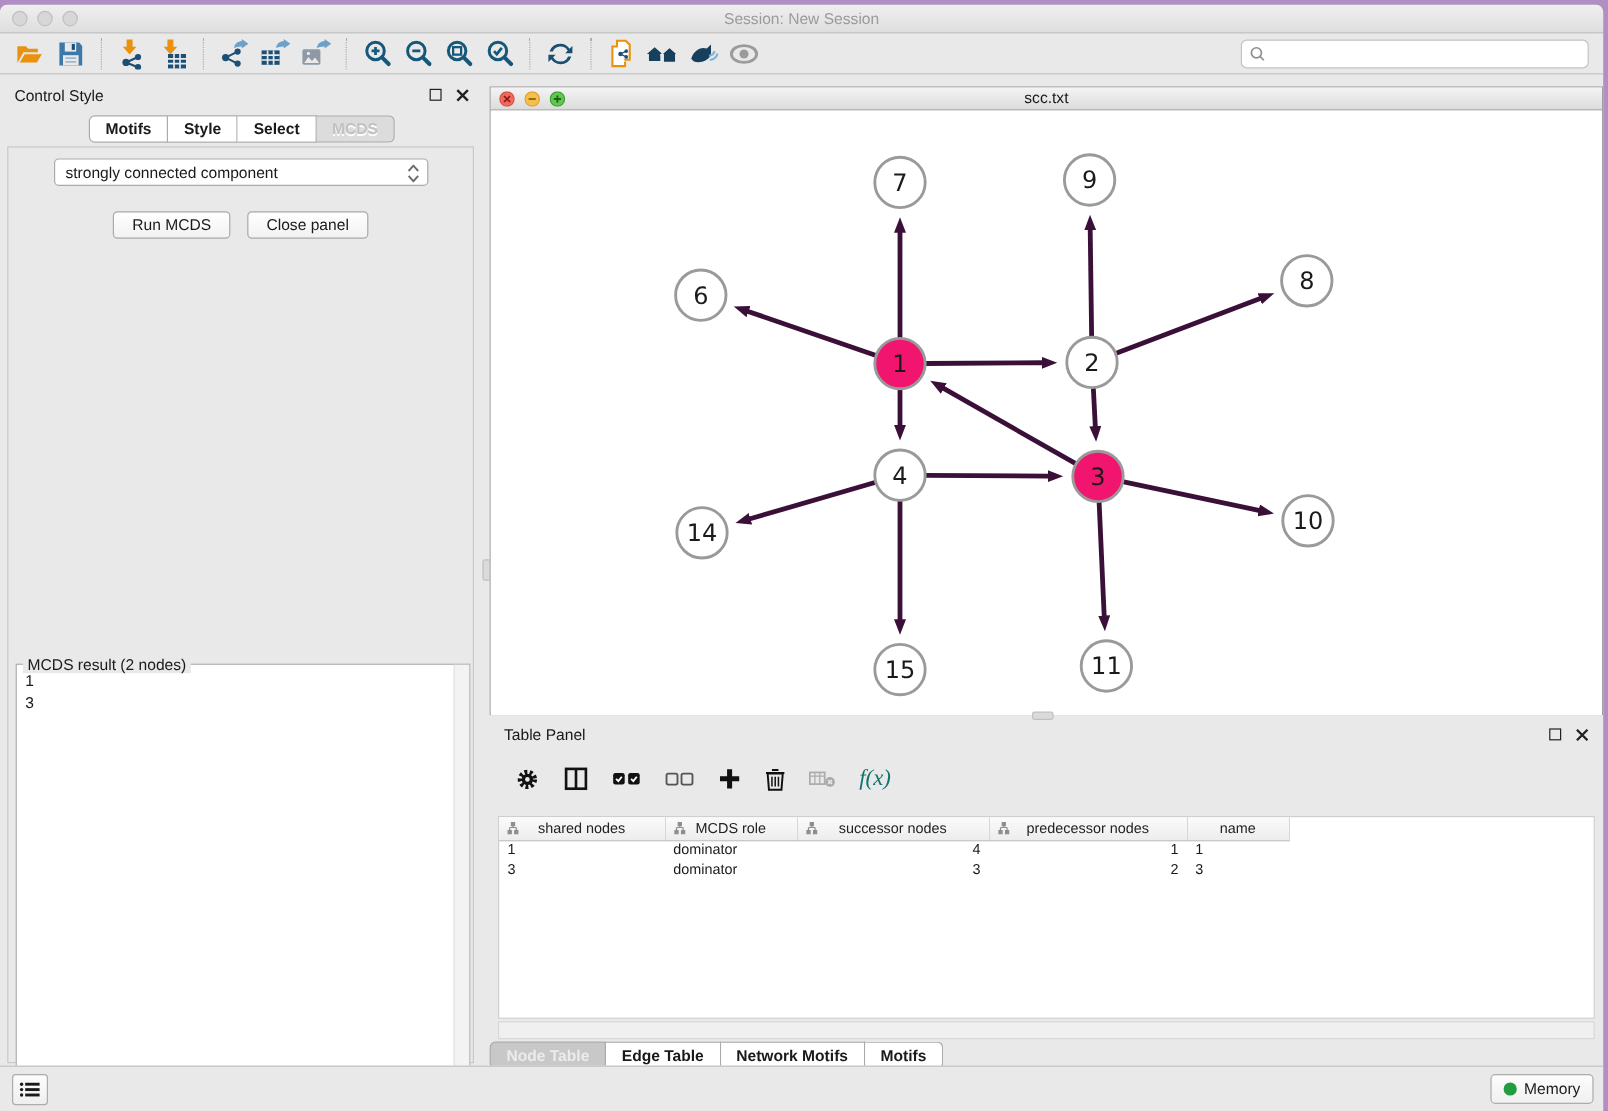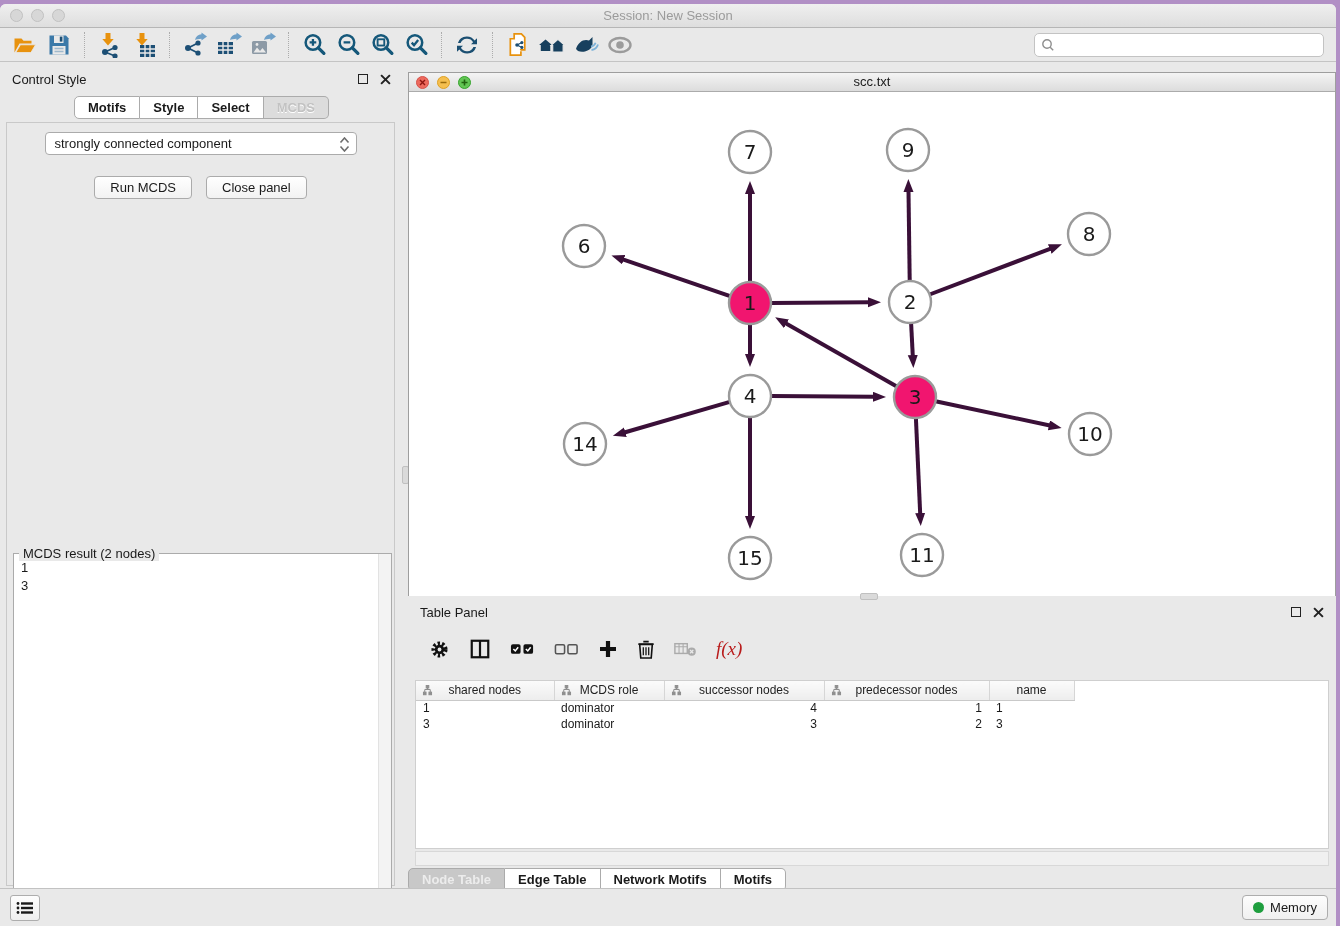--- a/index.html
+++ b/index.html
@@ -56,21 +56,21 @@
   .nw-traffic { position:absolute; left:7px; top:3px; display:flex; gap:8px; }
   .nw-title { text-align:center; font-size:13px; color:#1a1a1a; line-height:18px; }
   .canvas { position:absolute; left:0; top:20px; width:926px; height:503px; background:#fff; }
   .h-handle { position:absolute; left:452px; top:527px; width:18px; height:7px; background:#DADADA; border:1px solid #C0C0C0; border-radius:2px; }
   
   .table-panel { position:absolute; left:0; top:533px; width:928px; height:293px; }
   .tp-header { height:26px; display:flex; align-items:center; padding:0 12px;gap:20px; }
   .tp-title { font-size:13px; color:#1a1a1a; flex:1; }
   .tp-toolbar { margin:4px 7px 0; height:40px; display:flex; align-items:center; gap:19px; padding:0 14px; }
   .tp-tool { display:flex; align-items:center; justify-content:center; cursor:default; }
-  .fx { font-family:"Liberation Serif", serif; font-style:italic; font-size:19px; color:#b91c1c; }
+  .fx { font-family:"Liberation Serif", serif; font-style:italic; font-size:19px; color:#0f766e; }
   .tp-table-wrap { position:absolute; left:7px; right:7px; top:81px; bottom:43px; background:#fff; border:1px solid #CFCFCF; overflow:hidden; }
   table.node-table { border-collapse:collapse; table-layout:fixed; }
   table.node-table th { height:19px; background:linear-gradient(#FBFBFB,#EDEDED); border-right:1px solid #D6D6D6; border-bottom:1px solid #C9C9C9; font-size:12px; font-weight:normal; color:#222; position:relative; text-align:center; }
   table.node-table th .th-icon { position:absolute; left:6px; top:4px; }
   table.node-table td { height:16px; font-size:12px; color:#1a1a1a; padding:0 7px; }
   .tp-hscroll { position:absolute; left:7px; right:7px; bottom:26px; height:15px; background:#F0F0F0; border:1px solid #D8D8D8; }
   .tp-tabs { position:absolute; bottom:1px; left:0; right:0; display:flex; }
   .tp-tabs .seg { font-weight:bold; }
   .tp-tabs .seg.selected { background:#C8C8C8; color:#ECECEC; text-shadow:none; }
   

